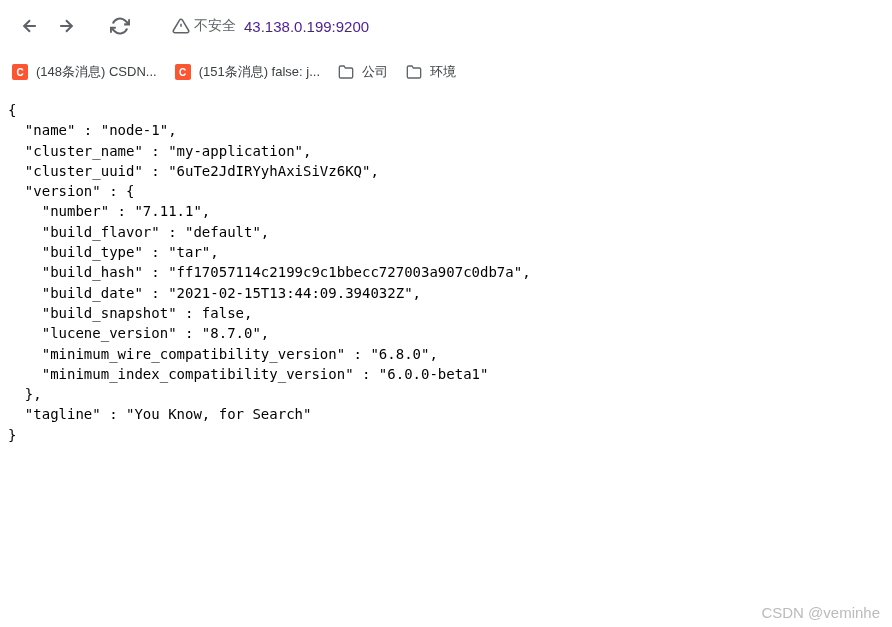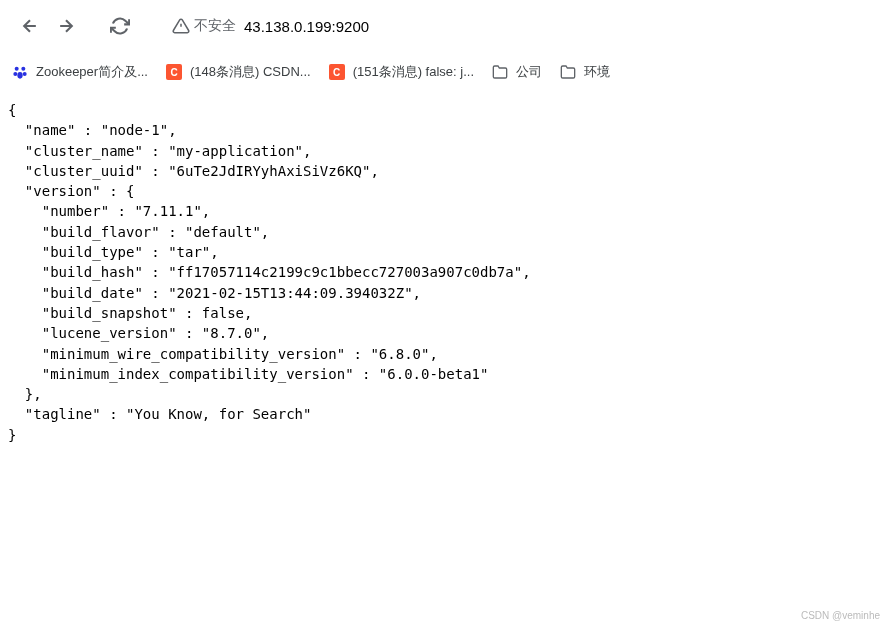--- a/index.html
+++ b/index.html
@@ -49,21 +49,21 @@
       align-items: center;
       color: #5f6368;
       gap: 4px;
       font-size: 14px;
     }
     .security-icon svg {
       width: 18px;
       height: 18px;
     }
     .url {
-      color: #000000;
+      color: #4c1d95;
       font-size: 15px;
     }
     .bookmarks-bar {
       display: flex;
       align-items: center;
       height: 40px;
       padding: 0 12px;
       gap: 18px;
     }
     .bookmark {
@@ -110,21 +110,21 @@
       font-family: "Microsoft YaHei", SimSun, monospace;
       font-size: 14px;
       line-height: 1.45;
       white-space: pre;
       color: #000;
     }
     .watermark {
       position: absolute;
       bottom: 6px;
       right: 12px;
-      font-size: 10px;
+      font-size: 15px;
       color: #bbb;
     }
   </style>
 </head>
 <body>
 
 <div class="toolbar">
   <div class="nav-btn">
     <svg viewBox="0 0 24 24" fill="none" stroke="currentColor" stroke-width="2.5">
       <path d="M19 12H5M12 19l-7-7 7-7"></path>
@@ -147,32 +147,20 @@
       <svg viewBox="0 0 24 24" fill="none" stroke="currentColor" stroke-width="2">
         <path d="M10.29 3.86L1.82 18a2 2 0 001.71 3h16.94a2 2 0 001.71-3L13.71 3.86a2 2 0 00-3.42 0zM12 9v4M12 17h.01"></path>
       </svg>
       <span>不安全</span>
     </span>
     <span class="url">43.138.0.199:9200</span>
   </div>
 </div>
 
 <div class="bookmarks-bar">
-  <div class="bookmark">
-    <span class="bookmark-icon baidu-icon">
-      <svg viewBox="0 0 24 24" width="16" height="16" fill="#2932e1">
-          <circle cx="7" cy="7" r="3"></circle>
-          <circle cx="17" cy="7" r="3"></circle>
-          <circle cx="5" cy="15" r="3"></circle>
-          <circle cx="19" cy="15" r="3"></circle>
-          <ellipse cx="12" cy="17" rx="4" ry="5"></ellipse>
-        </svg>
-    </span>
-    <span>Zookeeper简介及...</span>
-  </div>
   <div class="bookmark">
     <span class="bookmark-icon csdn-icon">C</span>
     <span>(148条消息) CSDN...</span>
   </div>
   <div class="bookmark">
     <span class="bookmark-icon csdn-icon">C</span>
     <span>(151条消息) false: j...</span>
   </div>
   <div class="bookmark">
     <span class="bookmark-icon folder-icon">

